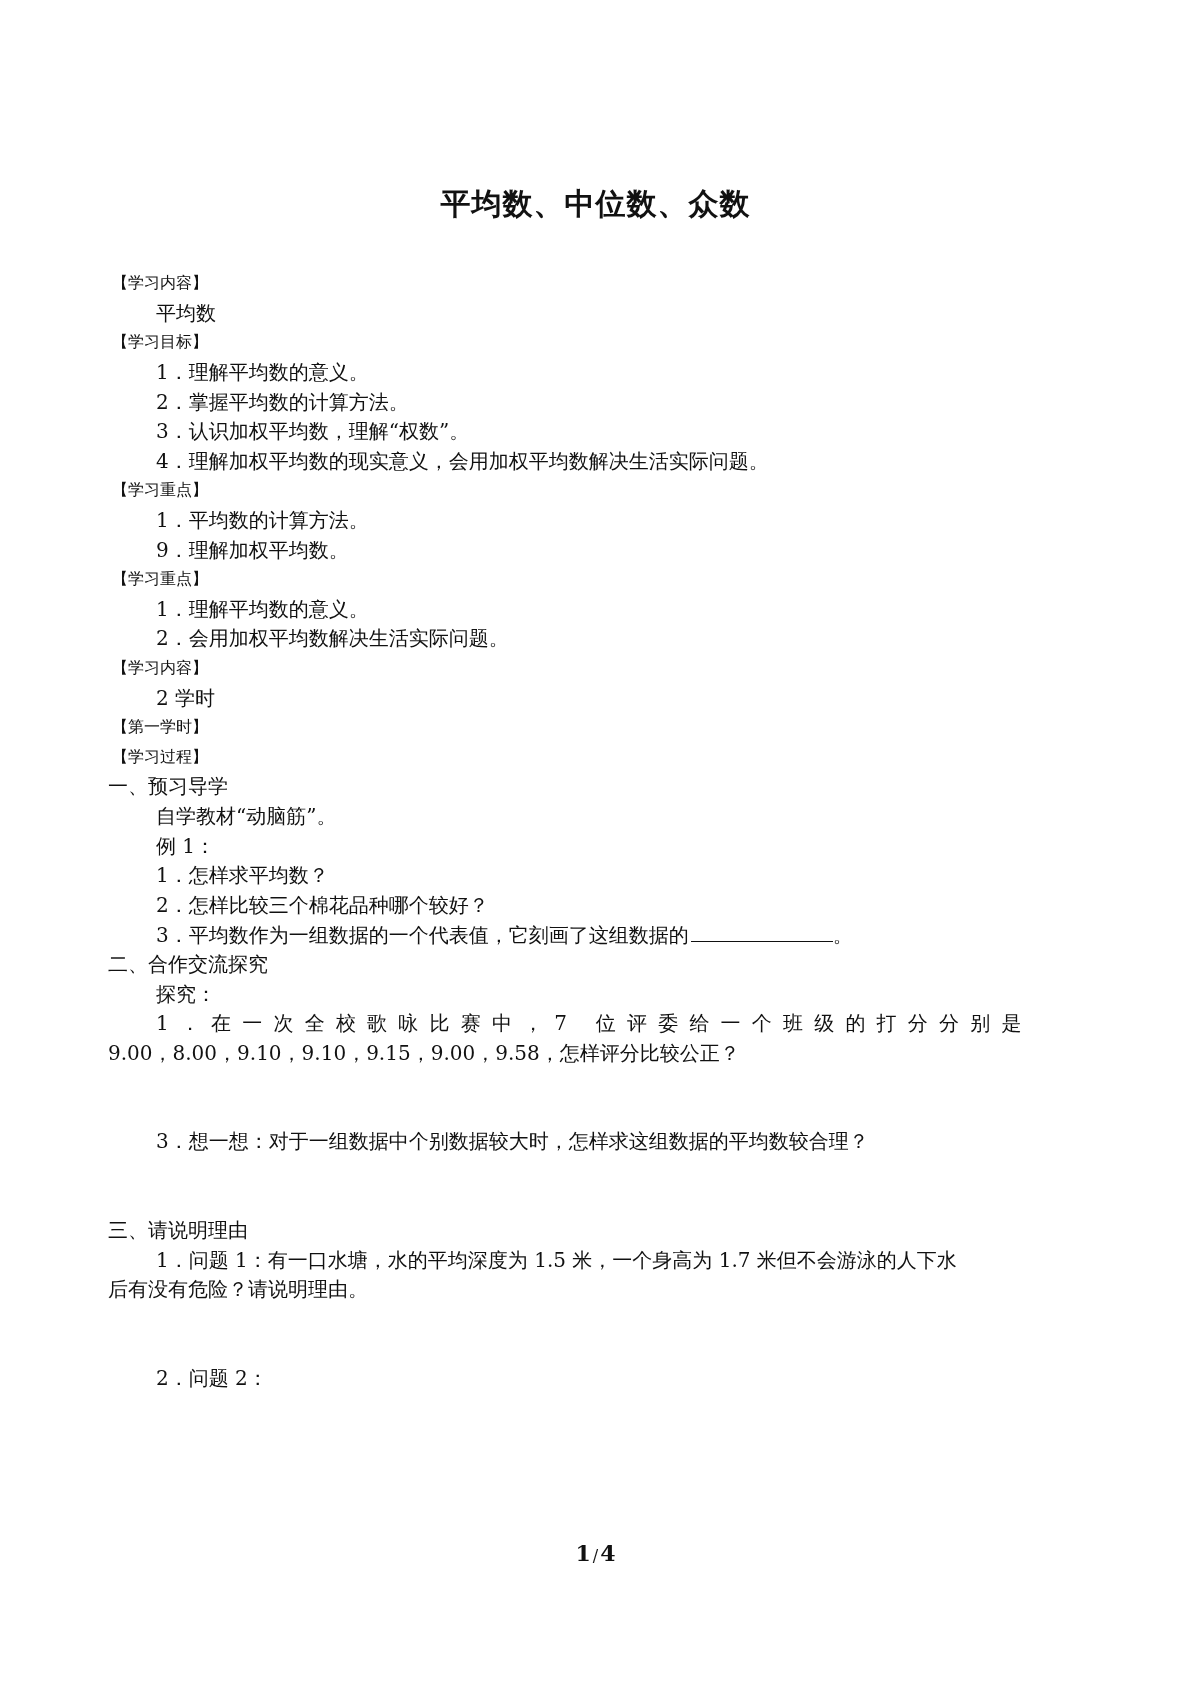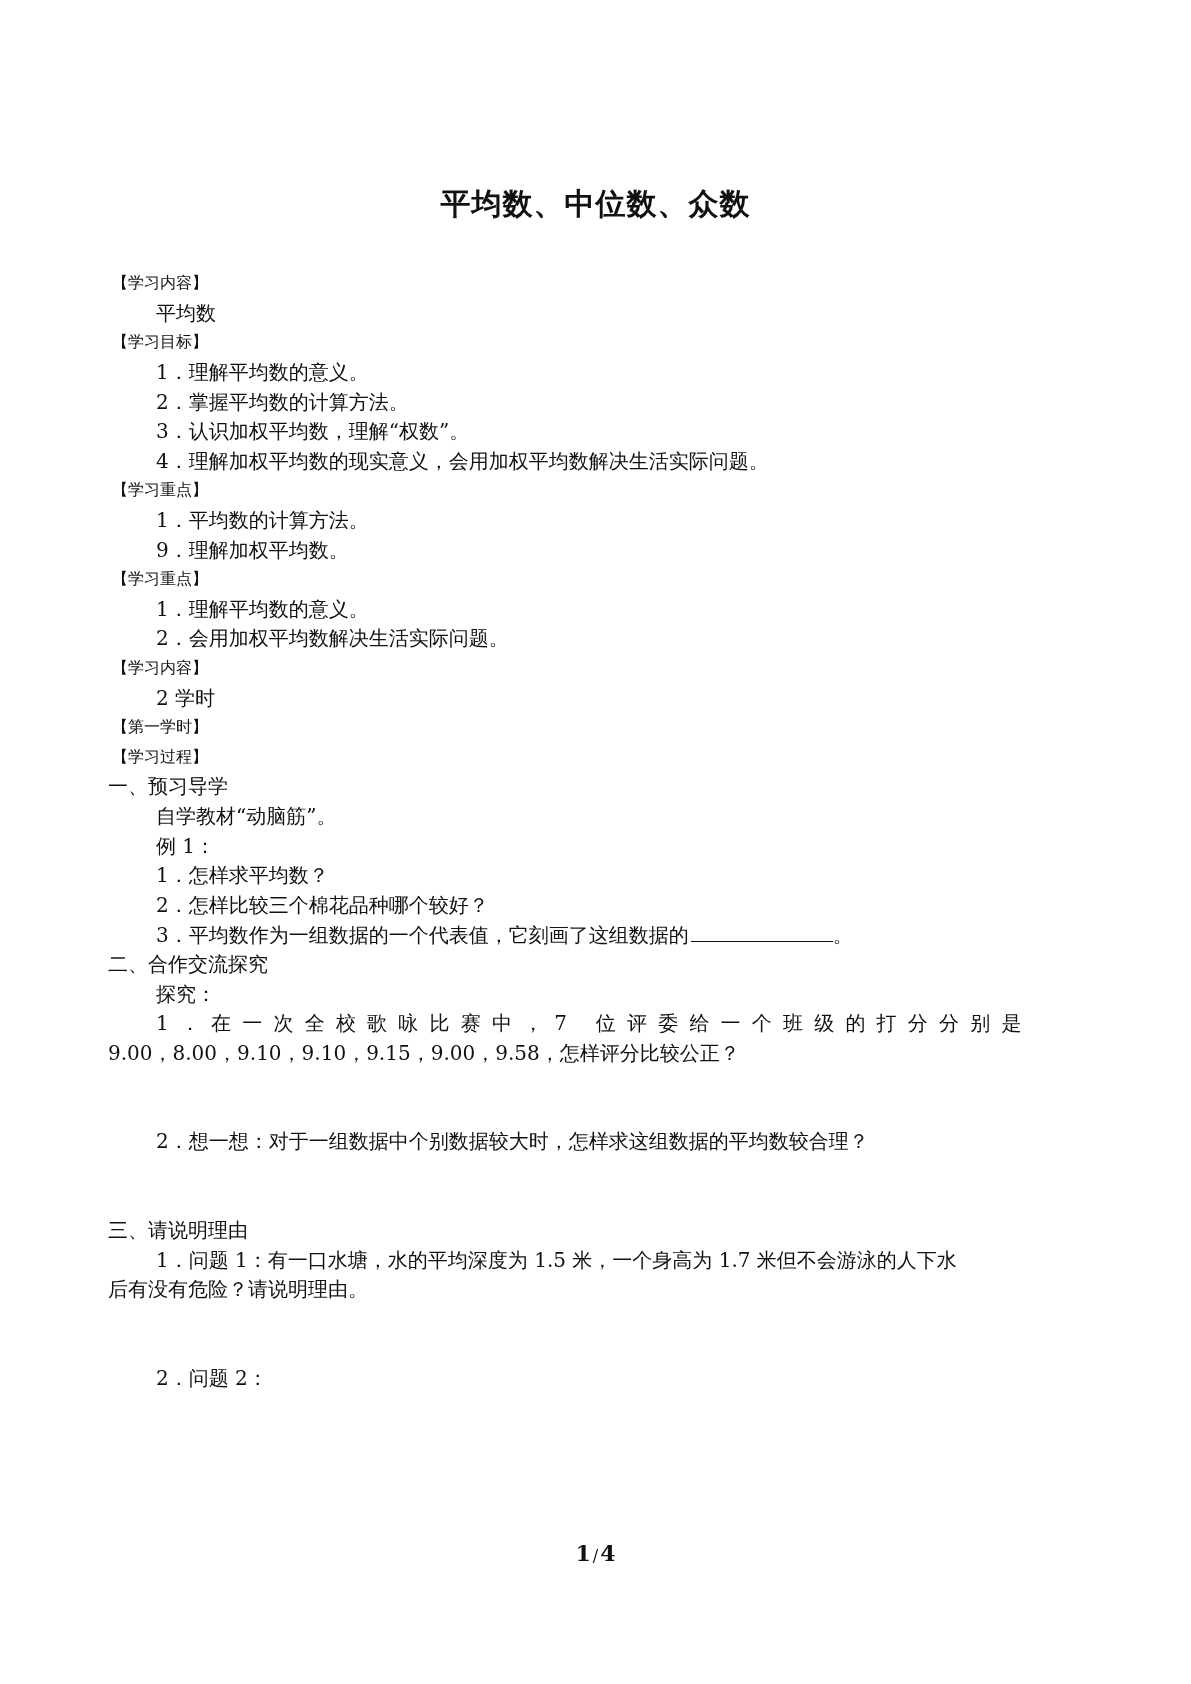--- a/index.html
+++ b/index.html
@@ -59,21 +59,21 @@
 <div class="line l1" style="top:892px">2．怎样比较三个棉花品种哪个较好？</div>
 <div class="line l1" style="top:921px">
   <span>3．平均数作为一组数据的一个代表值，它刻画了这组数据的</span><span class="blank"></span><span>。</span>
 </div>
 
 <div class="line l0" style="top:951px">二、合作交流探究</div>
 <div class="line l1" style="top:981px">探究：</div>
 <div class="line l1 spaced" style="top:1010px">1．在一次全校歌咏比赛中，7 位评委给一个班级的打分分别是</div>
 <div class="line l0" style="top:1040px">9.00，8.00，9.10，9.10，9.15，9.00，9.58，怎样评分比较公正？</div>
 
-<div class="line l1" style="top:1128px">2．想一想：对于一组数据中个别数据较大时，怎样求这组数据的平均数较合理？</div>
+<div class="line l1" style="top:1128px">3．想一想：对于一组数据中个别数据较大时，怎样求这组数据的平均数较合理？</div>
 
 <div class="line l0" style="top:1217px">三、请说明理由</div>
 <div class="line l1" style="top:1247px">1．问题 1：有一口水塘，水的平均深度为 1.5 米，一个身高为 1.7 米但不会游泳的人下水</div>
 <div class="line l0" style="top:1276px">后有没有危险？请说明理由。</div>
 
 <div class="line l1" style="top:1365px">2．问题 2：</div>
 
 <div class="page-num">
   <span>1</span><span class="sep">/</span><span>4</span>
 </div>

